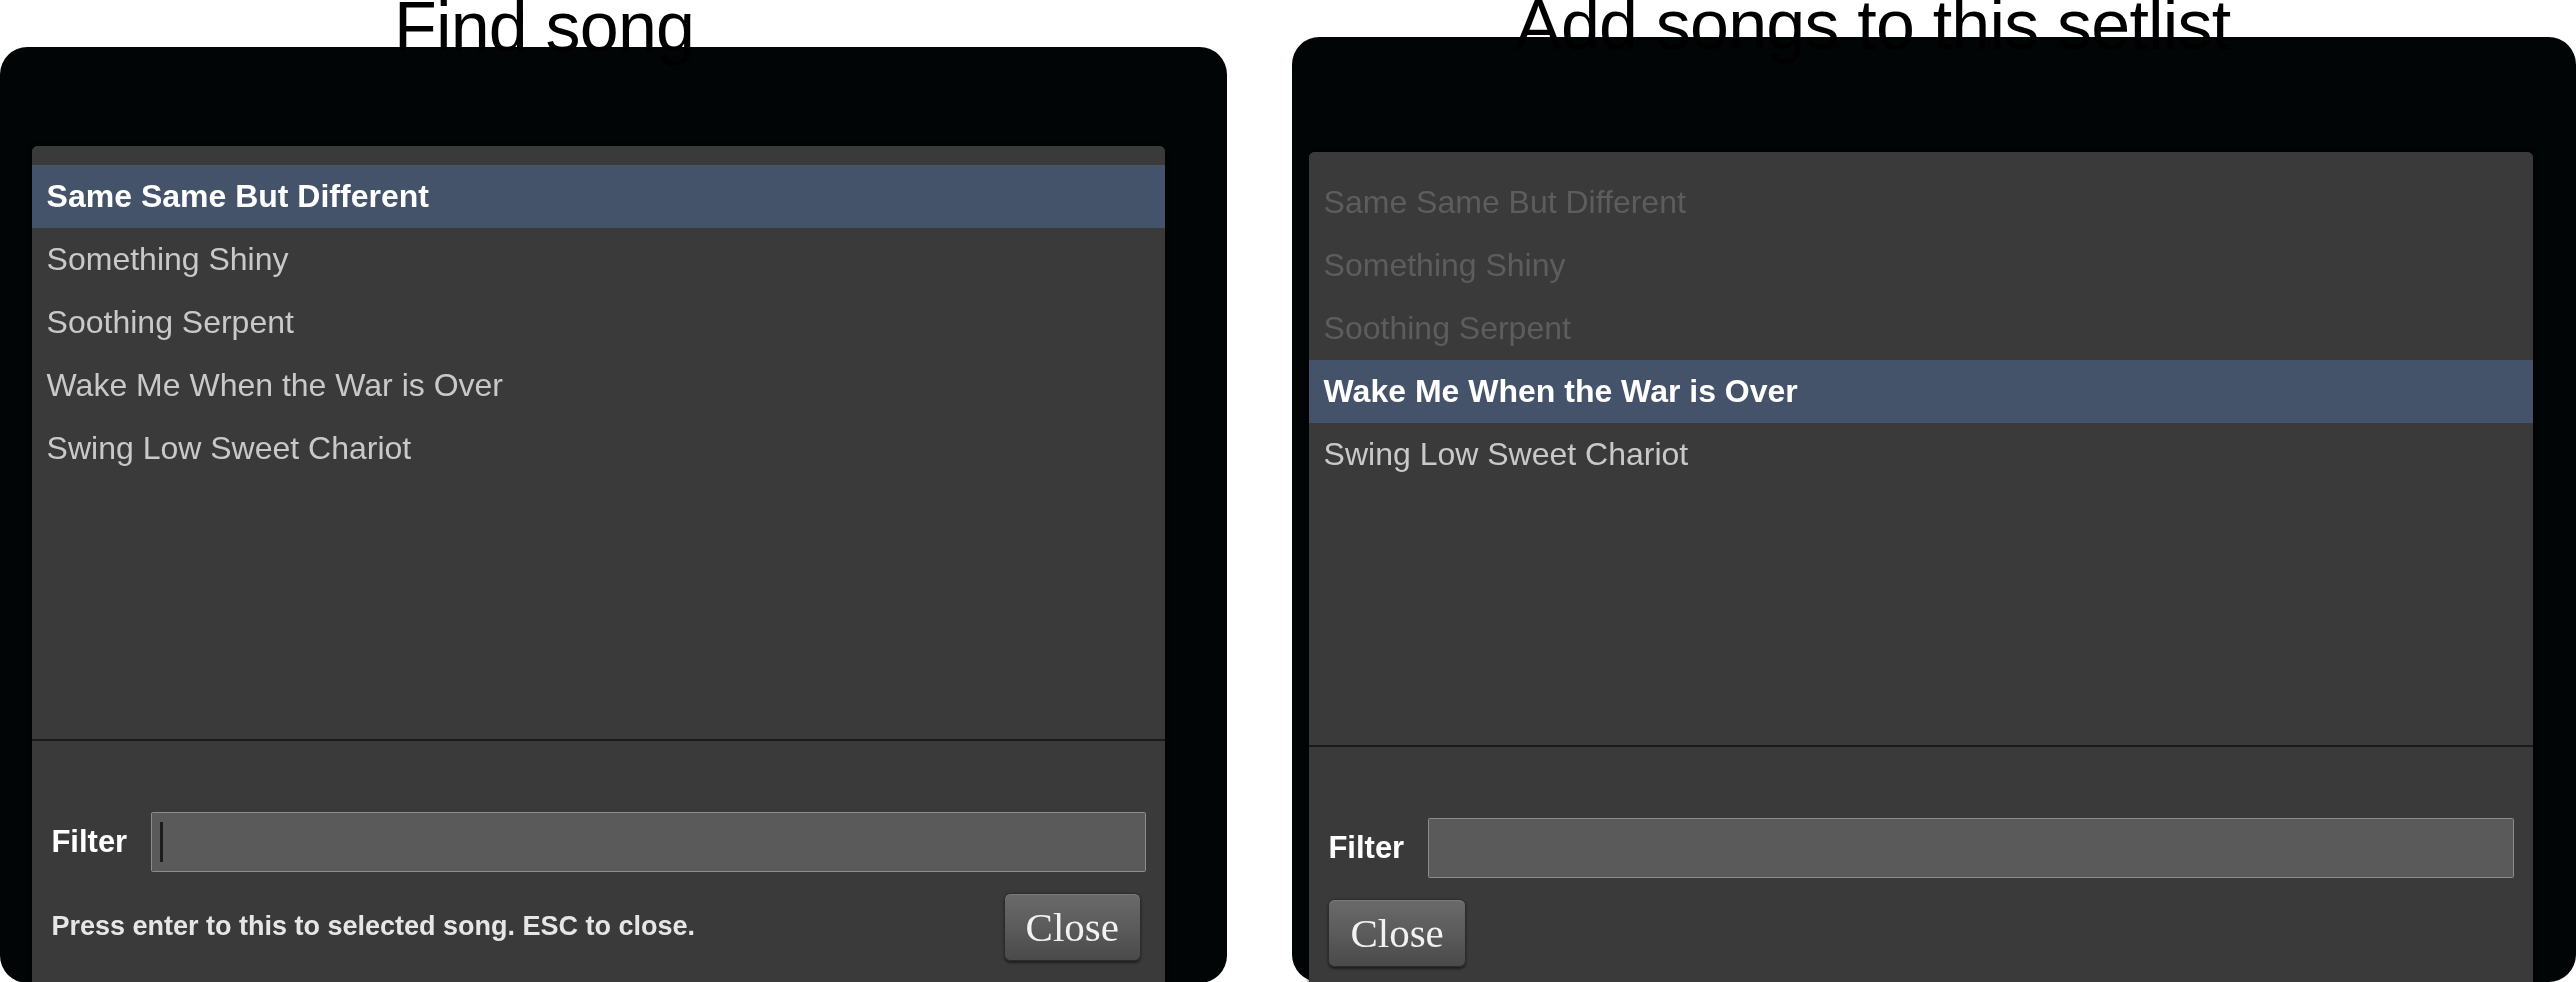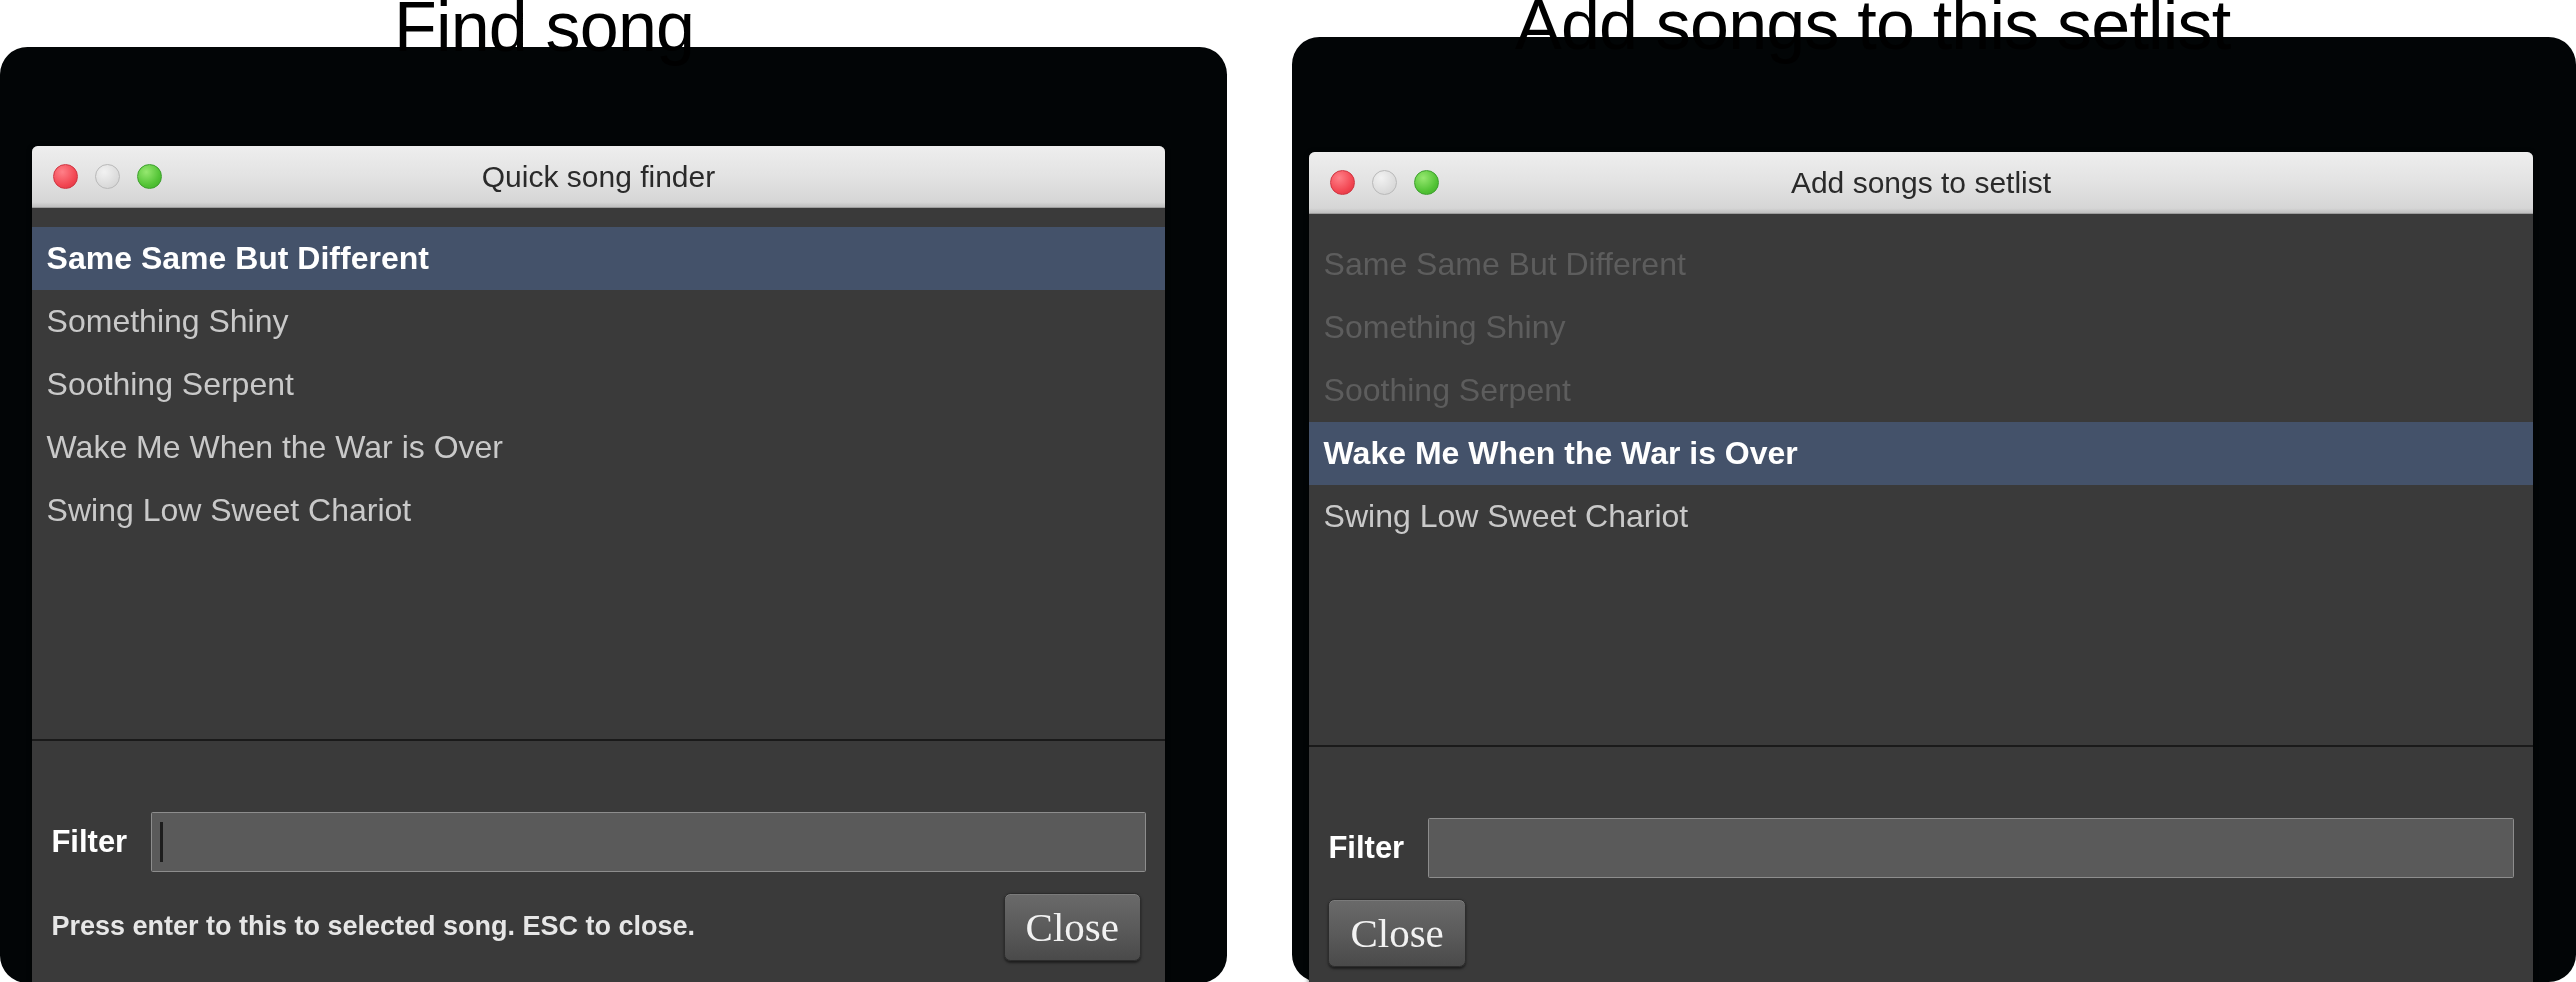--- a/index.html
+++ b/index.html
@@ -142,28 +142,20 @@
 <div class="stage">
 
   <div class="panel" id="panel-left"></div>
 
   <div class="panel" id="panel-right"></div>
 
   <div class="caption" id="cap-left">Find song</div>
   <div class="caption" id="cap-right">Add songs to this setlist</div>
 
   <div class="window" id="win-left">
-    <div class="titlebar">
-      <div class="lights">
-        <span class="light red"></span>
-        <span class="light gray"></span>
-        <span class="light green"></span>
-      </div>
-      <div class="win-title">Quick song finder</div>
-    </div>
 
     <div class="songlist">
       <div class="song selected">Same Same But Different</div>
       <div class="song">Something Shiny</div>
       <div class="song">Soothing Serpent</div>
       <div class="song">Wake Me When the War is Over</div>
       <div class="song">Swing Low Sweet Chariot</div>
     </div>
 
     <div class="filterrow">
@@ -174,28 +166,20 @@
       </div>
     </div>
 
     <div class="footer">
       <div class="hint">Press enter to this to selected song. ESC to close.</div>
       <div class="close-btn">Close</div>
     </div>
   </div>
 
   <div class="window" id="win-right">
-    <div class="titlebar">
-      <div class="lights">
-        <span class="light red"></span>
-        <span class="light gray"></span>
-        <span class="light green"></span>
-      </div>
-      <div class="win-title">Add songs to setlist</div>
-    </div>
 
     <div class="songlist">
       <div class="song disabled">Same Same But Different</div>
       <div class="song disabled">Something Shiny</div>
       <div class="song disabled">Soothing Serpent</div>
       <div class="song selected">Wake Me When the War is Over</div>
       <div class="song">Swing Low Sweet Chariot</div>
     </div>
 
     <div class="filterrow">

